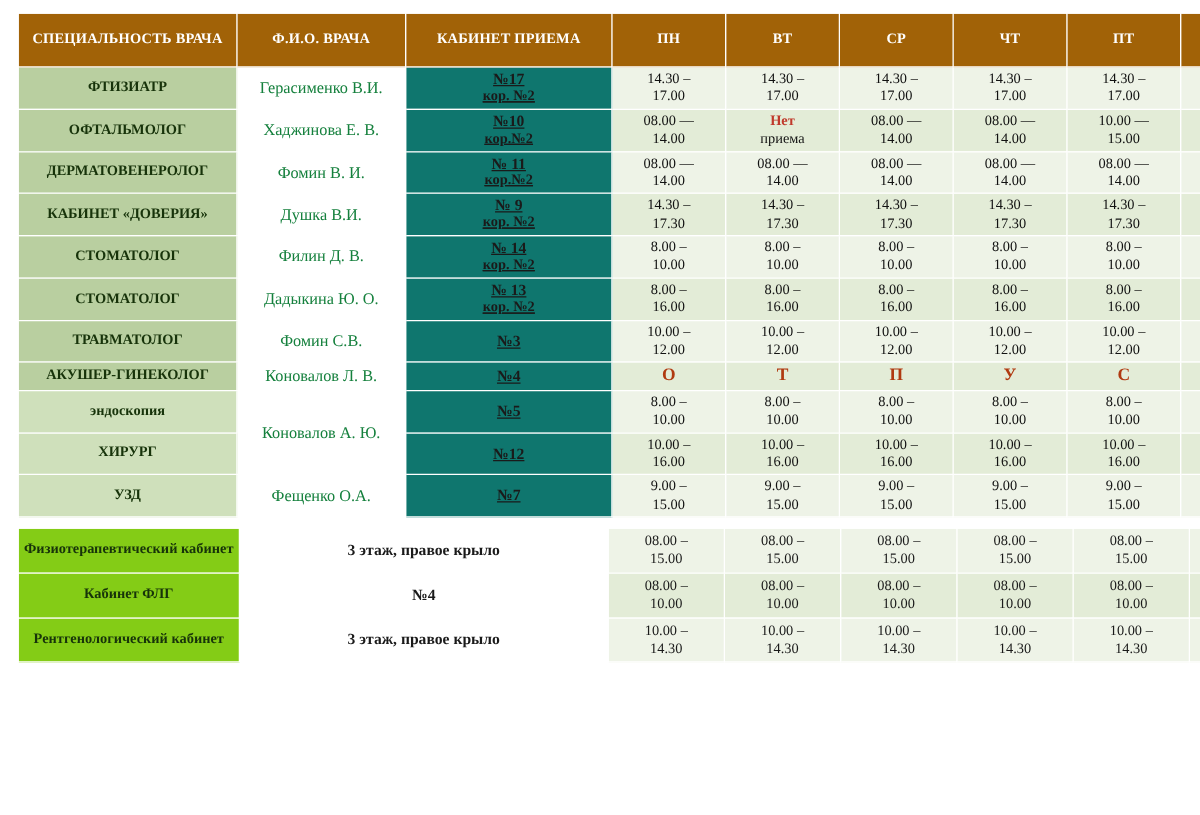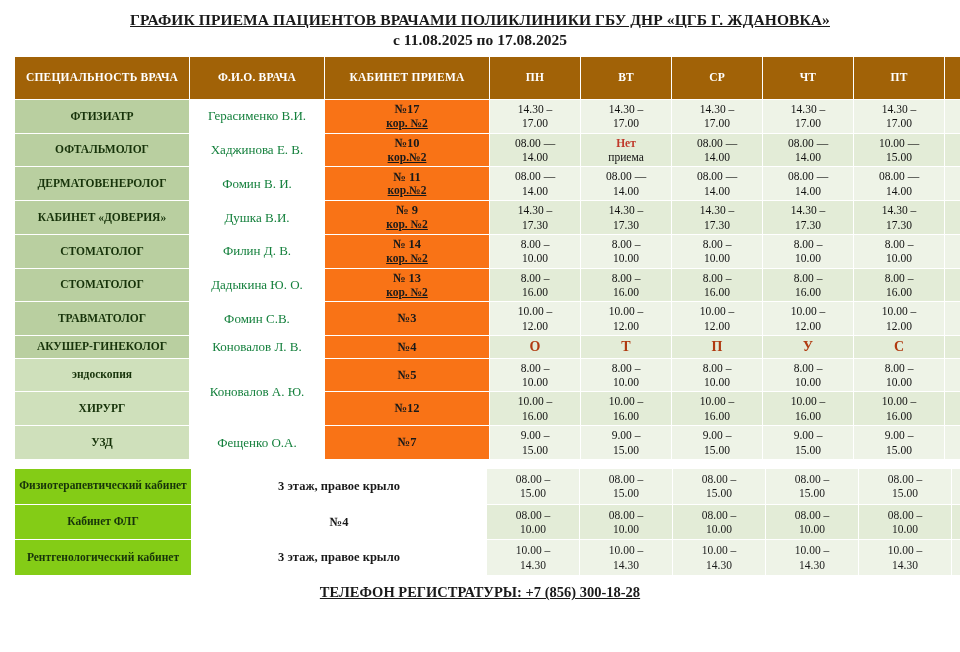--- a/index.html
+++ b/index.html
@@ -79,24 +79,25 @@
   .cell-spec.light {
     background: #cfe0bb;
     text-transform: none;
   }
   .cell-doc {
     background: #ffffff;
     font-size: 13px;
     color: #15803d;
   }
   .cell-room {
-    background: #f97316;
+    background: #0f766e;
     font-weight: bold;
     font-size: 12.5px;
     line-height: 1.18;
+    text-decoration: underline;
   }
   .cell-room .sub {
     font-weight: bold;
     font-size: 11.5px;
     text-decoration: underline;
     display: block;
   }
   .cell-time {
     background: #eef3e7;
     font-size: 11.5px;
@@ -155,24 +156,20 @@
     font-size: 14.5px;
     font-weight: bold;
     text-decoration: underline;
   }
 </style>
 </head>
 <body>
 
 <div class="page">
 
-  <div class="title-block">
-    <div class="title-main">ГРАФИК ПРИЕМА ПАЦИЕНТОВ ВРАЧАМИ ПОЛИКЛИНИКИ ГБУ ДНР «ЦГБ Г. ЖДАНОВКА»</div>
-    <div class="title-sub">с 11.08.2025 по 17.08.2025</div>
-  </div>
 
   <table class="main-table">
     <thead>
       <tr>
         <th class="col-spec">СПЕЦИАЛЬНОСТЬ ВРАЧА</th>
         <th class="col-doc">Ф.И.О. ВРАЧА</th>
         <th class="col-room">КАБИНЕТ ПРИЕМА</th>
         <th class="col-day">ПН</th>
         <th class="col-day">ВТ</th>
         <th class="col-day">СР</th>
@@ -335,14 +332,13 @@
           <td class="bcell-time">10.00 –<br>14.30</td>
           <td class="bcell-time">10.00 –<br>14.30</td>
           <td class="bcell-time">10.00 –<br>14.30</td>
           <td class="bcell-time">10.00 –<br>14.30</td>
           <td class="bcell-time">10.00 –<br>14.30</td>
           <td class="bcell-time"></td>
         </tr>
       </tbody>
   </table>
 
-  <div class="footer">ТЕЛЕФОН РЕГИСТРАТУРЫ: +7 (856) 300-18-28</div>
 </div>
 
 </body></html>

